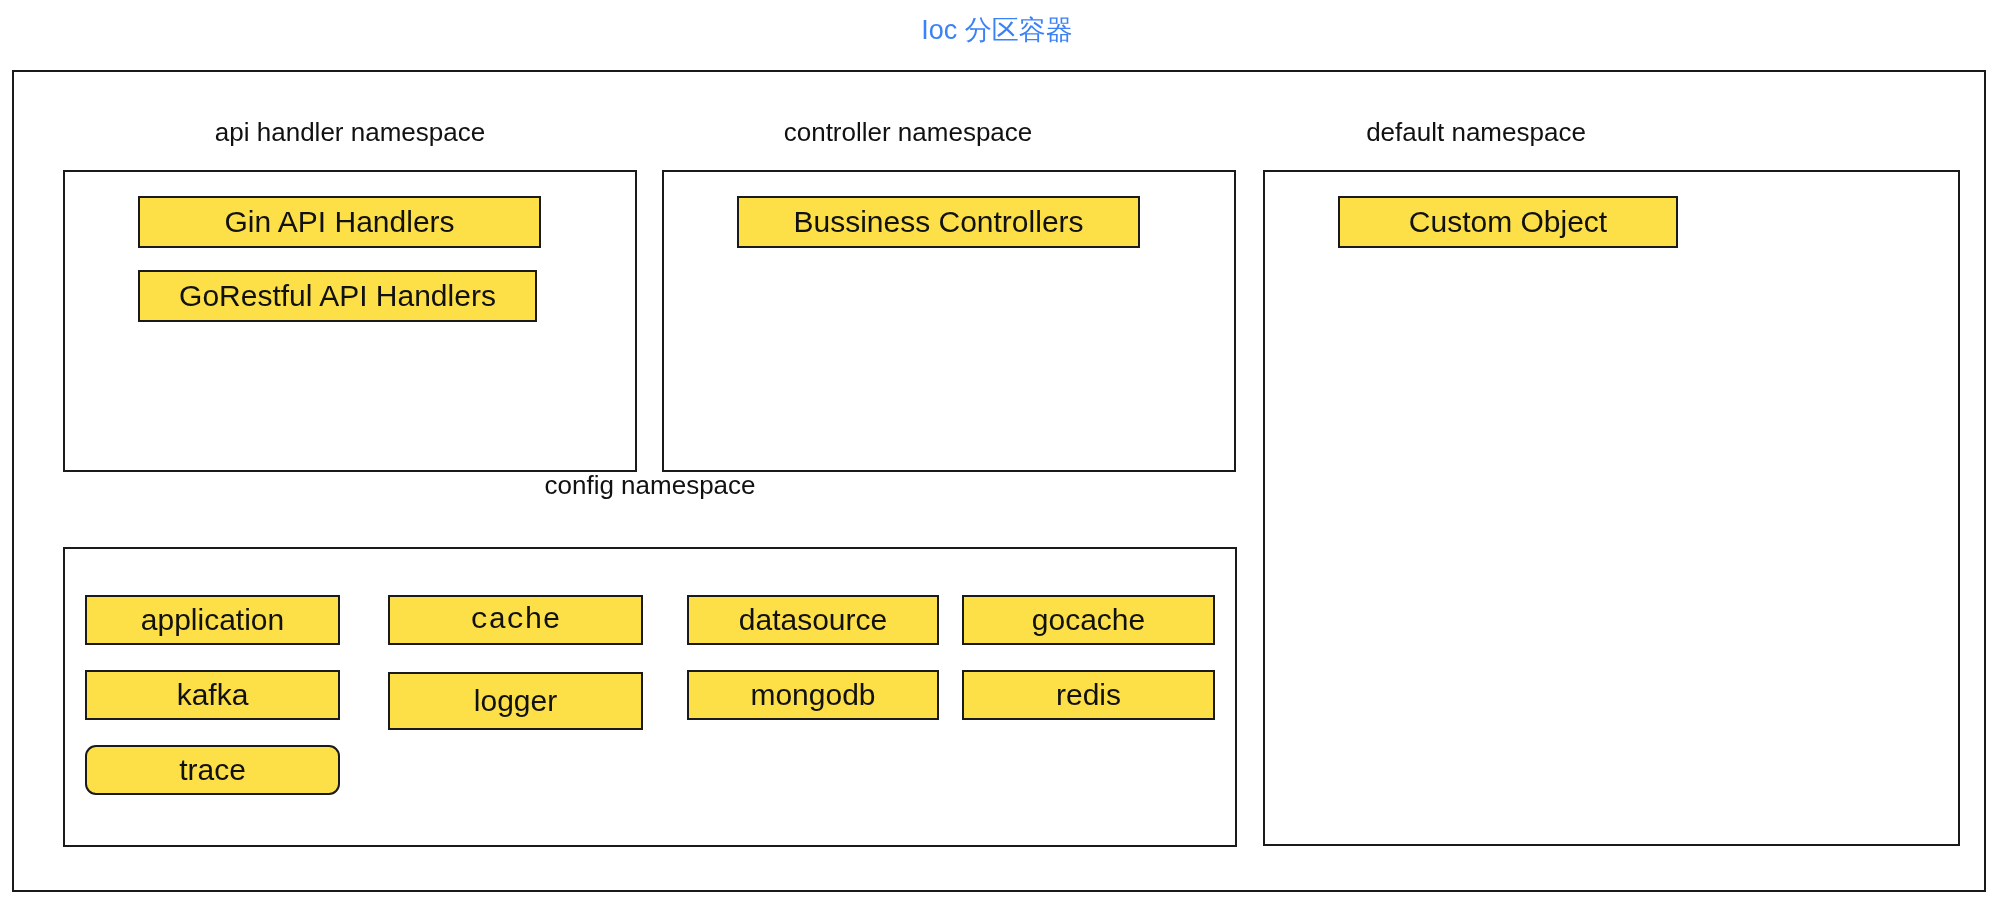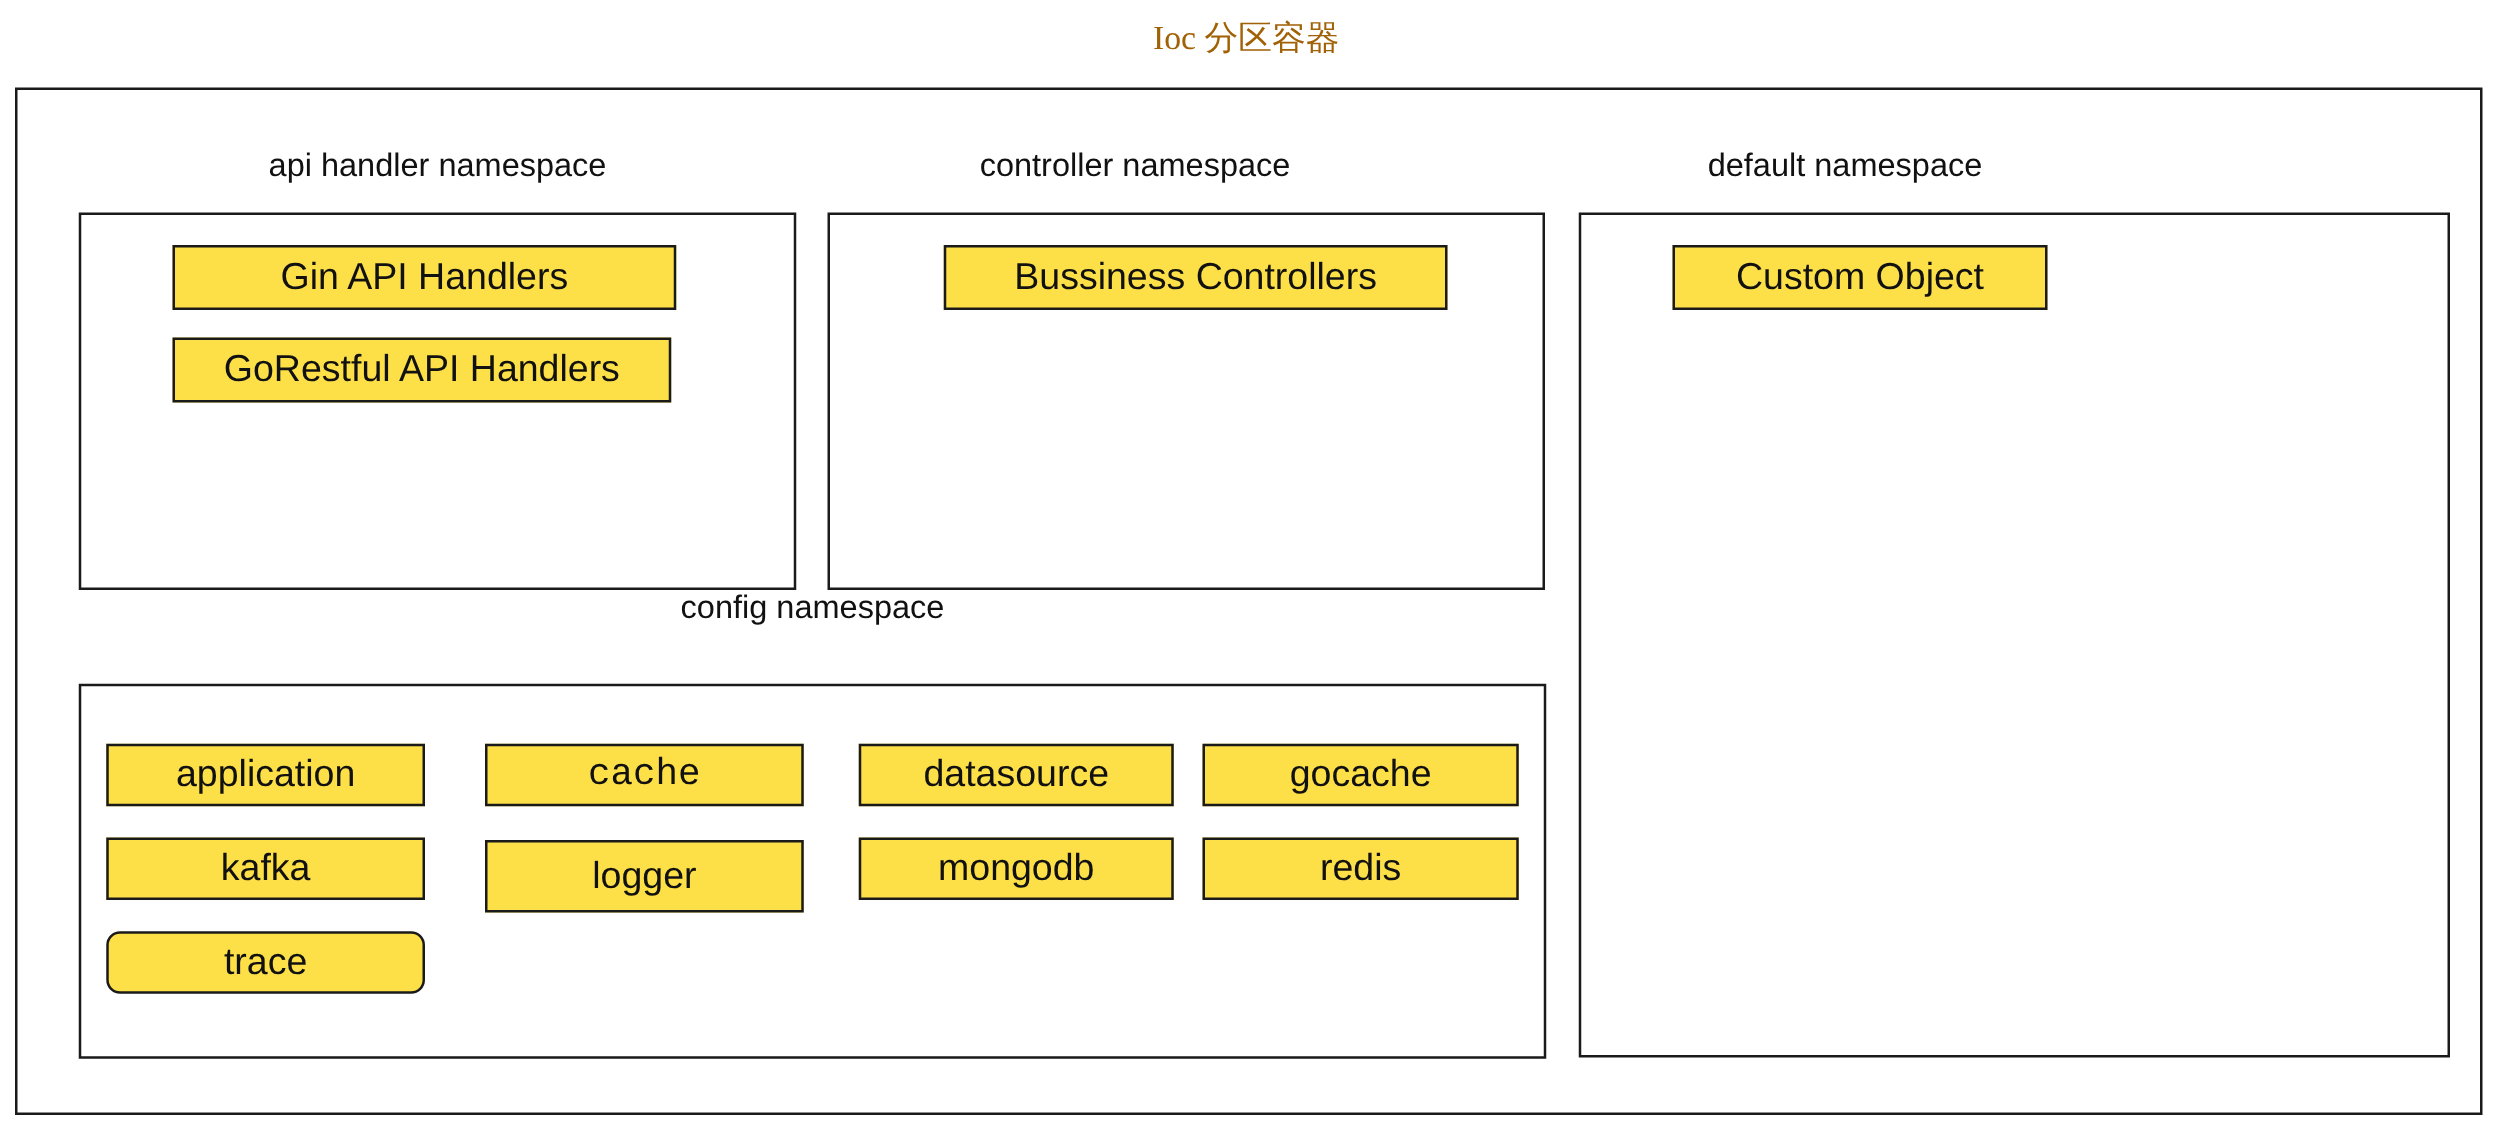--- a/index.html
+++ b/index.html
@@ -16,22 +16,21 @@
     color: #000000;
     overflow: hidden;
   }
   .diagram-title {
     position: absolute;
     left: 997px;
     top: 12px;
     transform: translateX(-50%);
     font-size: 27px;
     white-space: nowrap;
-    color: #a16207;
-    font-family: Liberation Serif, serif;
+    color: #3b82f6;
   }
   .outer-box {
     position: absolute;
     left: 12px;
     top: 70px;
     width: 1974px;
     height: 822px;
     border: 2px solid #1a1a1a;
     background: #ffffff;
     box-sizing: border-box;
@@ -77,23 +76,23 @@
   <div class="ns-label" style="left:650px; top:470px;">config namespace</div>
 
   <div class="ns-box" style="left:63px;  top:170px; width:574px; height:302px;"></div>
   <div class="ns-box" style="left:662px; top:170px; width:574px; height:302px;"></div>
   <div class="ns-box" style="left:1263px; top:170px; width:697px; height:676px;"></div>
   <div class="ns-box" style="left:63px;  top:547px; width:1174px; height:300px;"></div>
 
   <div class="node" style="left:138px; top:196px; width:403px; height:52px;">Gin API Handlers</div>
   <div class="node" style="left:138px; top:270px; width:399px; height:52px;">GoRestful API Handlers</div>
 
-  <div class="node" style="left:737px; top:196px; width:403px; height:52px;margin-left:18px;">Bussiness Controllers</div>
+  <div class="node" style="left:737px; top:196px; width:403px; height:52px;">Bussiness Controllers</div>
 
-  <div class="node" style="left:1338px; top:196px; width:300px; height:52px;">Custom Object</div>
+  <div class="node" style="left:1338px; top:196px; width:340px; height:52px;">Custom Object</div>
 
   <div class="node" style="left:85px;  top:595px; width:255px; height:50px;">application</div>
   <div class="node" style="left:388px; top:595px; width:255px; height:50px;font-family:Liberation Mono, monospace;">cache</div>
   <div class="node" style="left:687px; top:595px; width:252px; height:50px;">datasource</div>
   <div class="node" style="left:962px; top:595px; width:253px; height:50px;">gocache</div>
 
   <div class="node" style="left:85px;  top:670px; width:255px; height:50px;">kafka</div>
   <div class="node" style="left:388px; top:672px; width:255px; height:58px;">logger</div>
   <div class="node" style="left:687px; top:670px; width:252px; height:50px;">mongodb</div>
   <div class="node" style="left:962px; top:670px; width:253px; height:50px;">redis</div>

